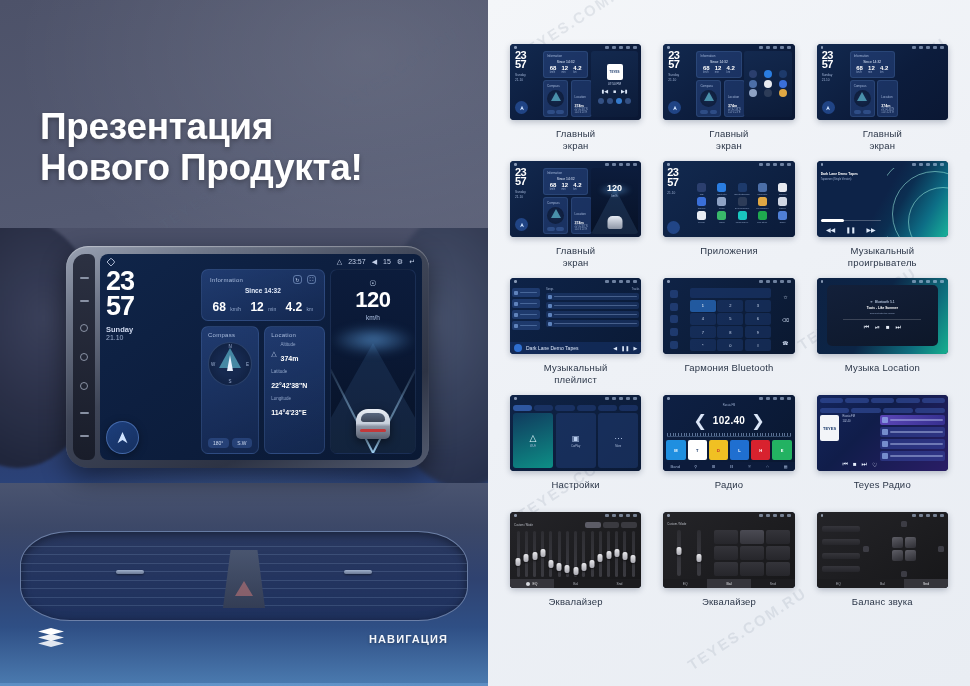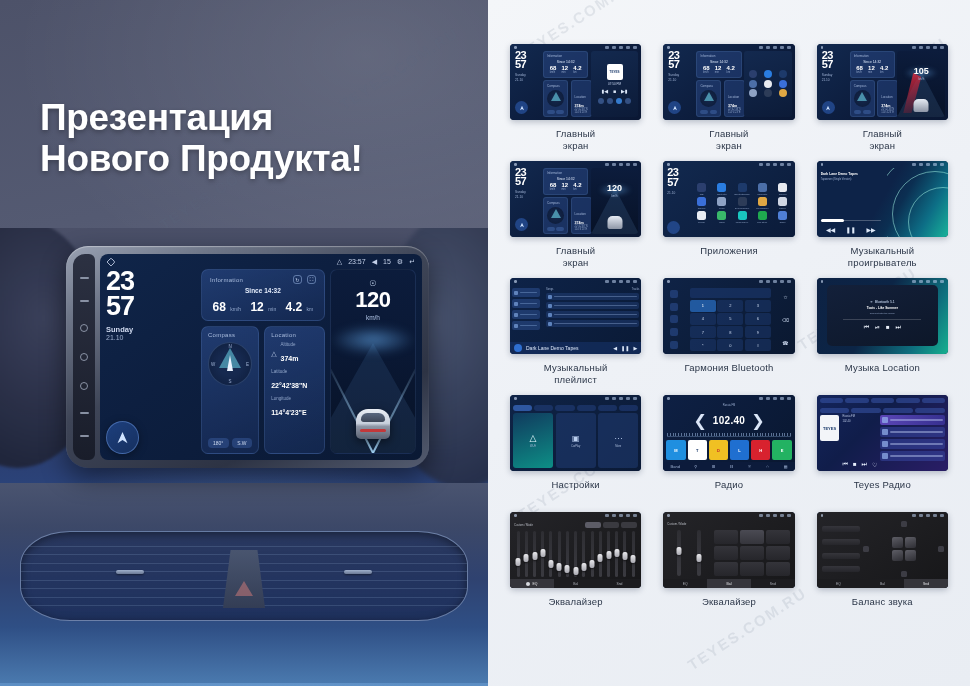--- a/index.html
+++ b/index.html
@@ -36,21 +36,21 @@
   
   .headline { position:absolute; left:40px; top:92px; width:420px; }
   .headline .year {
     font-size:52px; font-weight:700; color:#fff; line-height:1.02; letter-spacing:-0.5px;
     text-shadow:0 2px 5px rgba(0,0,0,.30);
   }
   .headline .l1, .headline .l2 {
     font-size:37px; font-weight:700; color:#fff; line-height:1.12; letter-spacing:-0.3px;
     text-shadow:0 2px 5px rgba(0,0,0,.30);
   }
-  .headline .l1 { margin-top:5px; }
+  .headline .l1 { margin-top:14px; }
 
   
   .dash { position:absolute; left:0; right:0; top:228px; bottom:0; overflow:hidden; }
   .dash-bg {
     position:absolute; inset:0;
     background:linear-gradient(180deg,#4b5068 0%,#414a67 14%,#334268 34%,#2b4074 52%,#2a4a86 68%,#35629f 84%,#5d8fc4 100%);
   }
   .dash-glow {
     position:absolute; left:-10%; top:30%; width:120%; height:80%;
     background:radial-gradient(ellipse 60% 55% at 50% 60%,rgba(150,195,245,.35),transparent 70%);
@@ -610,20 +610,28 @@
               <span class="spd-ico">☉</span>
               <span class="spd-val">120</span>
               <span class="spd-unit">km/h</span>
               <div class="carlet"></div>
             </div>
           </div>
         </div>
       </div>
     </div>
 
+    <div class="hero-foot">
+      <div class="stack-icon">
+        <span class="stack-l a"></span>
+          <span class="stack-l b"></span>
+          <span class="stack-l c"></span>
+      </div>
+      <div class="nav-word">НАВИГАЦИЯ</div>
+    </div>
   </section>
 
   <section class="grid-panel">
     <div class="wm dark" style="left:20px;top:10px;">TEYES.COM.RU</div>
     <div class="wm dark" style="left:330px;top:70px;">TEYES.COM.RU</div>
     <div class="wm dark" style="left:300px;top:300px;">TEYES.COM.RU</div>
     <div class="wm dark" style="left:20px;top:470px;">TEYES.COM.RU</div>
     <div class="wm dark" style="left:190px;top:620px;">TEYES.COM.RU</div>
 
     <div class="grid" id="grid">
@@ -821,28 +829,20 @@
                       <span class="t">Compass</span>
                       <div class="mini-dial"></div>
                       <div class="mpill">
                         <span></span>
                         <span></span>
                       </div>
                     </div>
                     <div class="mcard"><span class="t">Location</span><div class="lline">374m</div><div class="lcap">22°42'38"N</div><div class="lcap">114°4'23"E</div></div>
                   </div>
                 </div>
-                <div class="h-right navview red">
-                  <div class="nvroad"></div>
-                  <div class="nvglow"></div>
-                  <div class="nvband"></div>
-                  <div class="nvspd">105</div>
-                  <div class="nvu">km/h</div>
-                  <div class="nvcar"></div>
-                </div>
               </div>
             </div>
           </div>
           <div class="cap">Главный<br>экран</div>
         </div>
         <div class="cell">
           <div class="thumb">
             <div class="ms home-bg">
               <div class="ms-bar">
                 <span class="ms-dot"></span>

